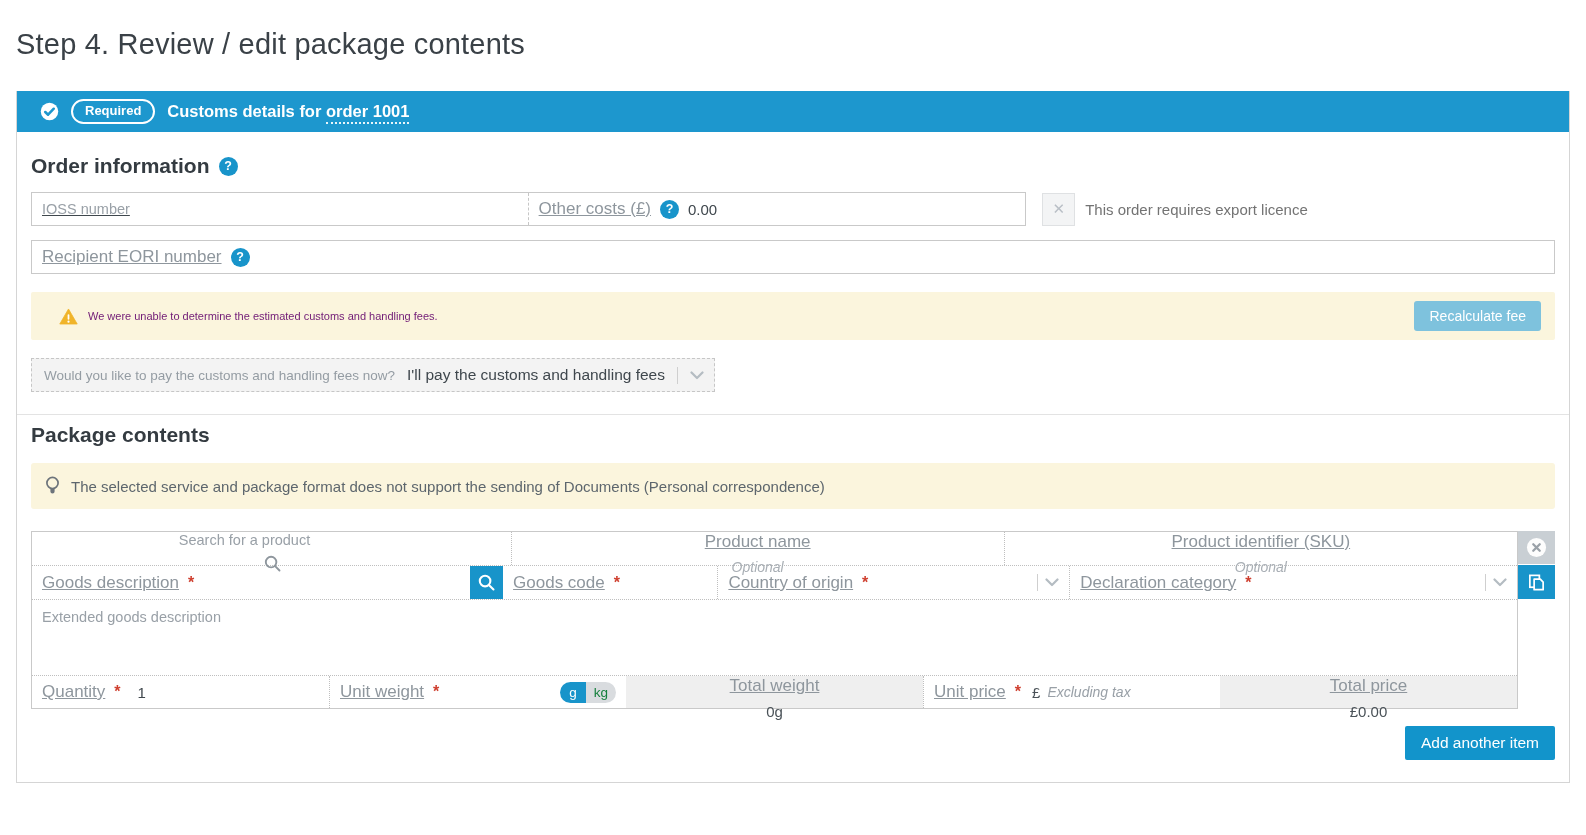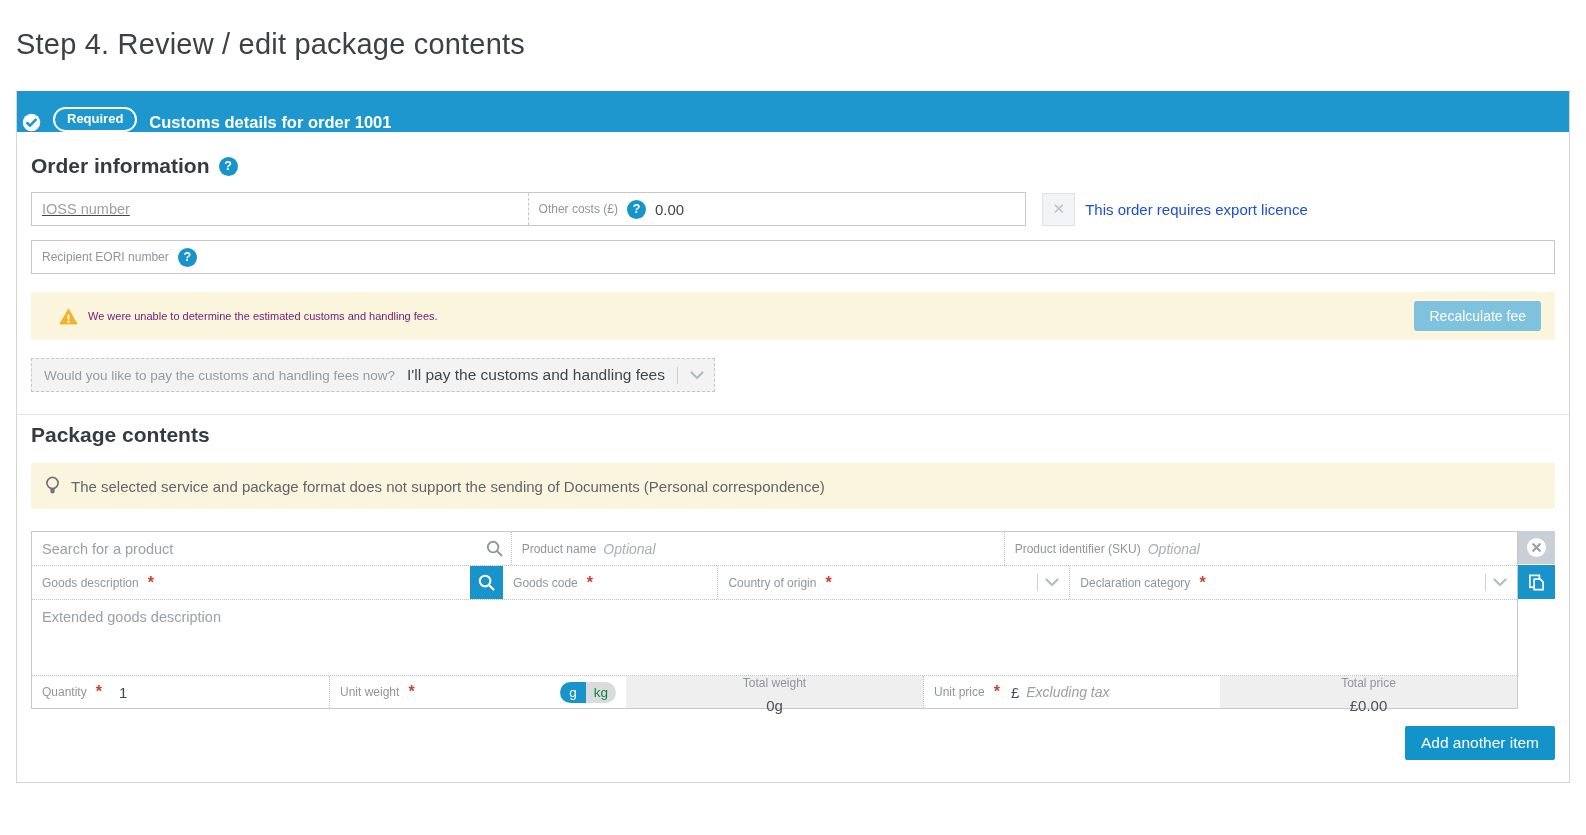--- a/index.html
+++ b/index.html
@@ -9,22 +9,22 @@
     color:#3f474d;
     padding:16px;
     width:1586px;
   }
   .page-title {
     font-size:29px; font-weight:400; color:#3a4147;
     margin:12px 0 30px 0; letter-spacing:.2px;
   }
   .card { border:1px solid #d5d5d5; border-top:none; }
   .bluebar {
-    background:#1d97ce; height:41px; display:flex; align-items:flex-end;
-    padding:0 5px; gap:12px;
+    background:#1d97ce; height:41px; display:flex; align-items:center;
+    padding:0 23px; gap:12px;
   }
   .check-icon { width:19px; height:19px; flex:0 0 auto; }
   .req-pill {
     border:2px solid #fff; border-radius:999px; color:#fff;
     font-size:13px; font-weight:700; padding:2px 12px 3px; line-height:1.2;
   }
   .bar-title { color:#fff; font-size:16.5px; font-weight:700; }
   .order-link { border-bottom:2px dotted rgba(255,255,255,.9); padding-bottom:2px; cursor:pointer; }
   .content { padding:14px 14px 22px 14px; background:#fff; }
   .sec-h { font-size:21px; font-weight:700; color:#343b41; display:flex; align-items:center; gap:9px; margin-top:8px;}
@@ -34,29 +34,29 @@
     justify-content:center; flex:0 0 auto; cursor:pointer;
   }
   .frow { display:flex; align-items:center; margin-top:14px; }
   .combo {
     width:65.3%; height:34px; border:1px solid #c9c9c9; display:flex; align-items:stretch;
     background:#fff;
   }
   .combo-left { flex:1 1 50%; display:flex; align-items:center; border-right:1px dashed #c6c6c6;text-decoration:underline; }
   .combo-left input { border:none; outline:none; width:100%; padding:0 10px; font:inherit; font-size:14.5px; color:#3f474d; background:transparent;}
   .combo-right { flex:1 1 50%; display:flex; align-items:center; gap:9px; padding:0 10px; }
-  .lbl { color:#8e969d; font-size:12px; white-space:nowrap; }
+  .lbl { color:#8e969d; font-size:17px; white-space:nowrap;text-decoration:underline; }
   .val-input { border:none; outline:none; font:inherit; font-size:15px; color:#3f474d; width:90px; background:transparent; }
   input::placeholder, textarea::placeholder { color:#99a0a7; opacity:1; }
   .xbox {
     width:33px; height:33px; margin-left:16px; background:#f3f4f5; border:1px solid #dfe1e3;
     color:#b9bfc6; font-size:15px; font-weight:700; display:flex; align-items:center;
     justify-content:center; cursor:pointer; flex:0 0 auto;
   }
-  .xbox-label { margin-left:10px; color:#1d4ed8; font-size:15px; }
+  .xbox-label { margin-left:10px; color:#737373; font-size:15px; }
   .wide-input {
     width:100%; height:34px; border:1px solid #c9c9c9; display:flex; align-items:center;
     gap:9px; padding:0 10px; background:#fff; cursor:text;
   }
   .banner {
     margin-top:18px; background:#fbf5dd; border-radius:2px; min-height:48px;
     display:flex; align-items:center; padding:8px 14px 8px 28px; gap:10px;
   }
   .banner-text { color:#701a75; font-size:11px; flex:1; }
   .btn-recalc {
@@ -87,21 +87,21 @@
     height:33px; background:#c9cfd4; border:none; display:flex; align-items:center;
     justify-content:center; cursor:pointer;
   }
   .btn-copy {
     height:34px; background:#1894ca; border:none; display:flex; align-items:center;
     justify-content:center; cursor:pointer; margin-top:1px;
   }
   .prow { display:flex; align-items:stretch; }
   .cell { display:flex; align-items:center; gap:7px; padding:0 10px; min-width:0; }
   .rowA { height:33px; }
-  .rowA .cell { border-right:1px dotted #bfbfbf; }
+  .rowA .cell { border-right:1px dotted #bfbfbf;flex-direction:column; }
   .rowA .cell:last-child { border-right:none; }
   .c-search { flex:0 0 32.3%; padding-right:8px; }
   .c-search input { border:none; outline:none; flex:1; font:inherit; font-size:14.5px; color:#3f474d; min-width:0; background:transparent;}
   .mag { width:17px; height:17px; flex:0 0 auto; }
   .c-name { flex:0 0 33.2%; }
   .c-sku { flex:1 1 auto; }
   .opt { color:#a9afb5; font-style:italic; font-size:14px; }
   .rowB { height:34px; border-top:1px dotted #bfbfbf; }
   .req { color:#cf3f2f; font-weight:700; margin-left:2px; }
   .c-gdesc { flex:0 0 29.5%; }

